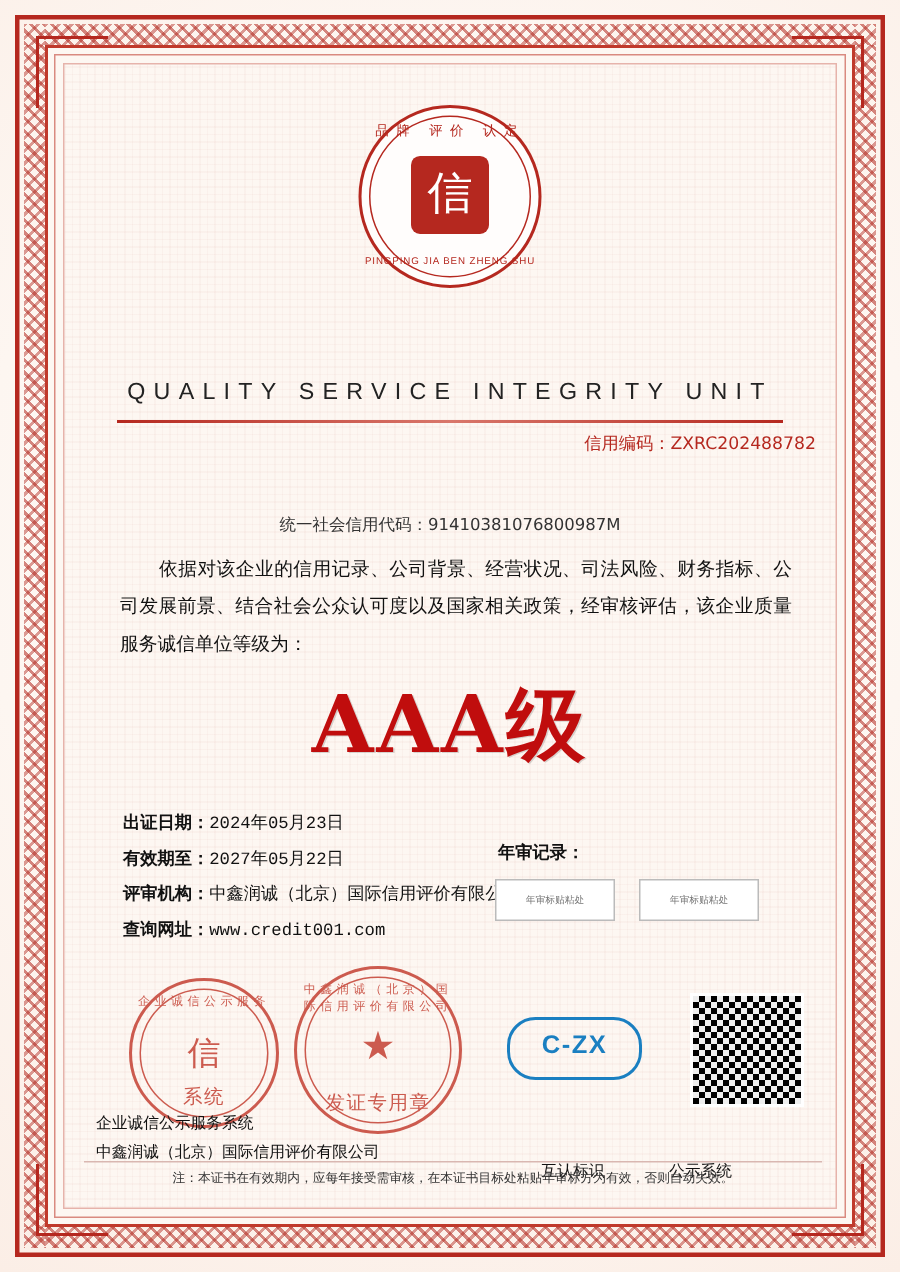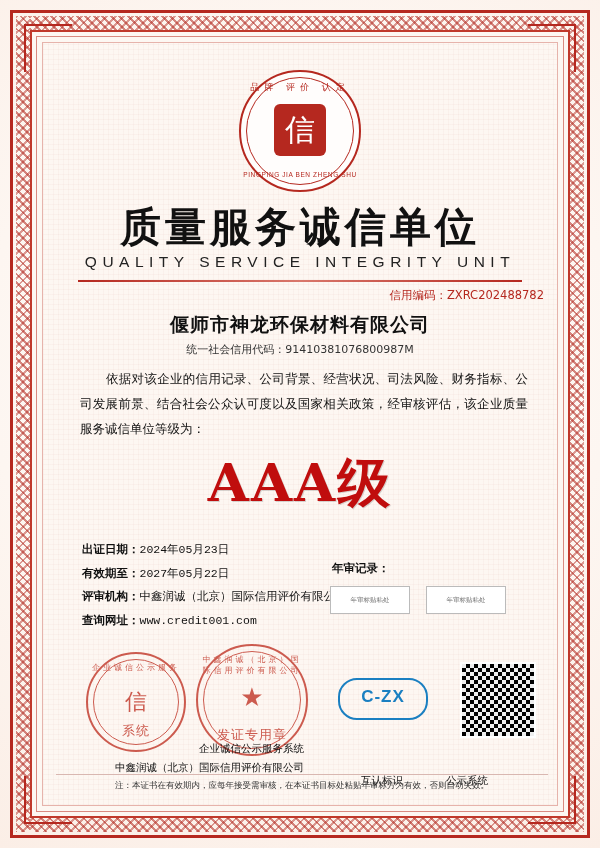--- a/index.html
+++ b/index.html
@@ -194,23 +194,23 @@
   }
   .qr{
     position:absolute;left:412px;top:614px;width:72px;height:72px;
     background:
       repeating-linear-gradient(0deg,#111 0 4px,#fff 4px 8px),
       repeating-linear-gradient(90deg,#111 0 4px,#fff 4px 8px);
     background-blend-mode:difference;
     border:2px solid #fff;
   }
   .cap-left{
-    position:absolute;left:16px;top:692px;width:240px;text-align:right;
+    position:absolute;left:16px;top:692px;width:240px;text-align:left;
     font-size:10.5px;line-height:1.8;color:#111;
-    font-family:Liberation Mono, monospace;
+    font-family:Liberation Sans, sans-serif;
   }
   .cap-mid{
     position:absolute;left:288px;top:726px;width:92px;text-align:center;
     font-size:10.5px;color:#111;font-family:"DejaVu Sans",sans-serif;
   }
   .cap-right{
     position:absolute;left:398px;top:726px;width:100px;text-align:left;
     font-size:10.5px;color:#111;font-family:"DejaVu Sans",sans-serif;
   }
   .footnote{
@@ -239,29 +239,27 @@
 
     <div class="emblem-wrap">
       <div class="emblem">
         <div class="ring"></div>
         <div class="cn-top">品牌 评价 认定</div>
         <div class="core">信</div>
         <div class="pinyin">PINGPING JIA BEN ZHENG SHU</div>
       </div>
     </div>
 
-    <div class="title-cn">质量服务诚信单位</div>
     <div class="title-en">QUALITY SERVICE INTEGRITY UNIT</div>
     <div class="title-rule"></div>
 
     <div class="credit-no">
       <span>信用编码：</span><span>ZXRC202488782</span>
     </div>
 
-    <div class="company">偃师市神龙环保材料有限公司</div>
 
     <div class="usci">
       <span>统一社会信用代码：</span><span>91410381076800987M</span>
     </div>
 
     <div class="body-text">依据对该企业的信用记录、公司背景、经营状况、司法风险、财务指标、公司发展前景、结合社会公众认可度以及国家相关政策，经审核评估，该企业质量服务诚信单位等级为：</div>
 
     <div class="grade">AAA级</div>
 
     <div class="info">

